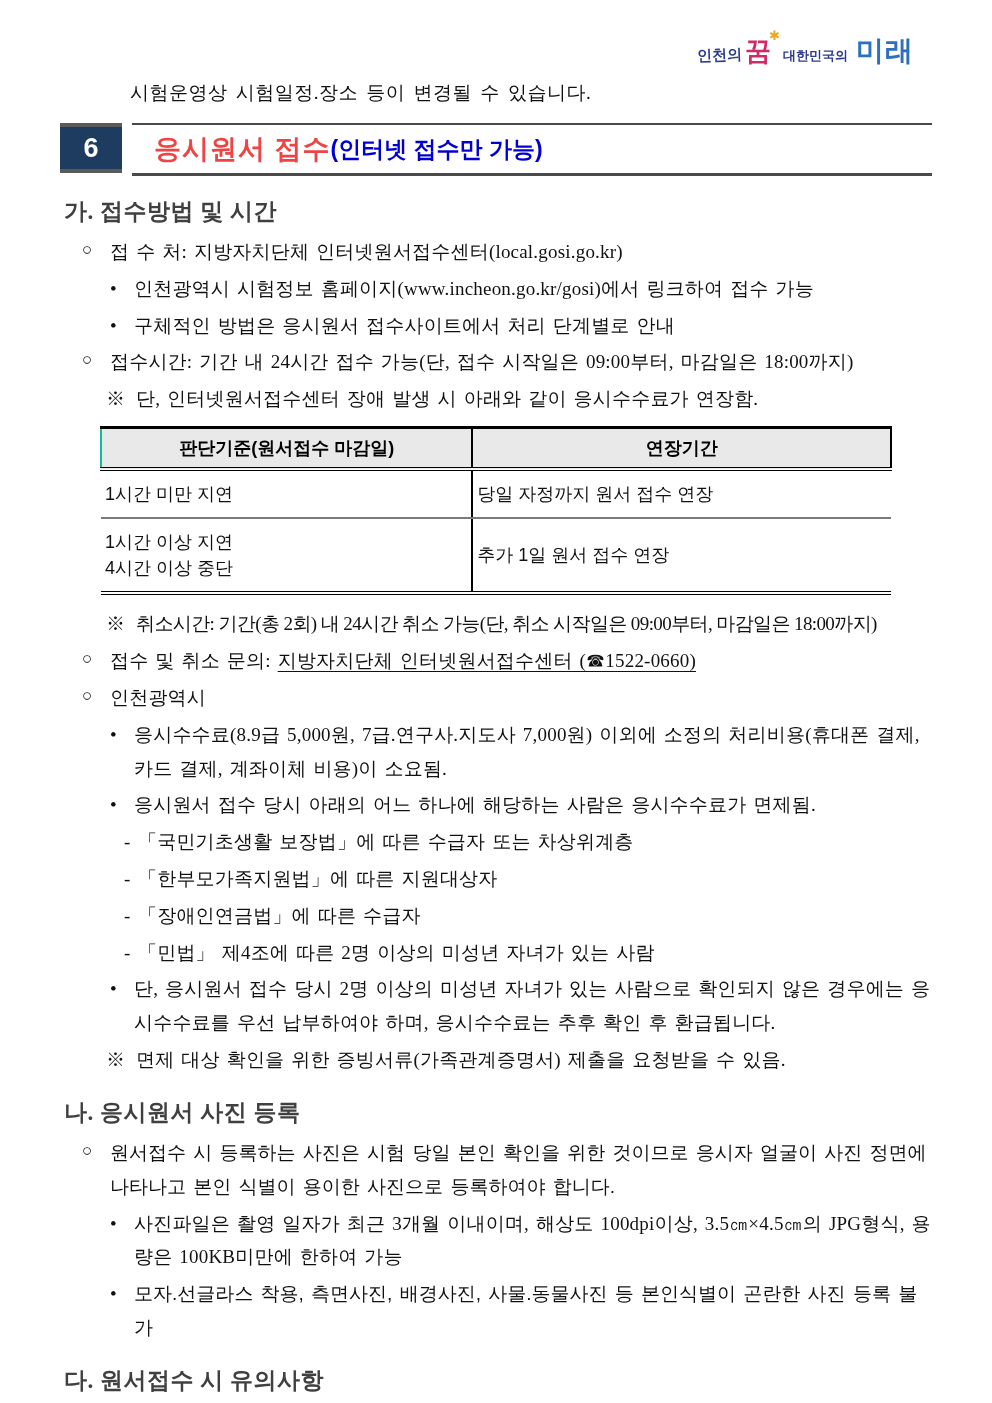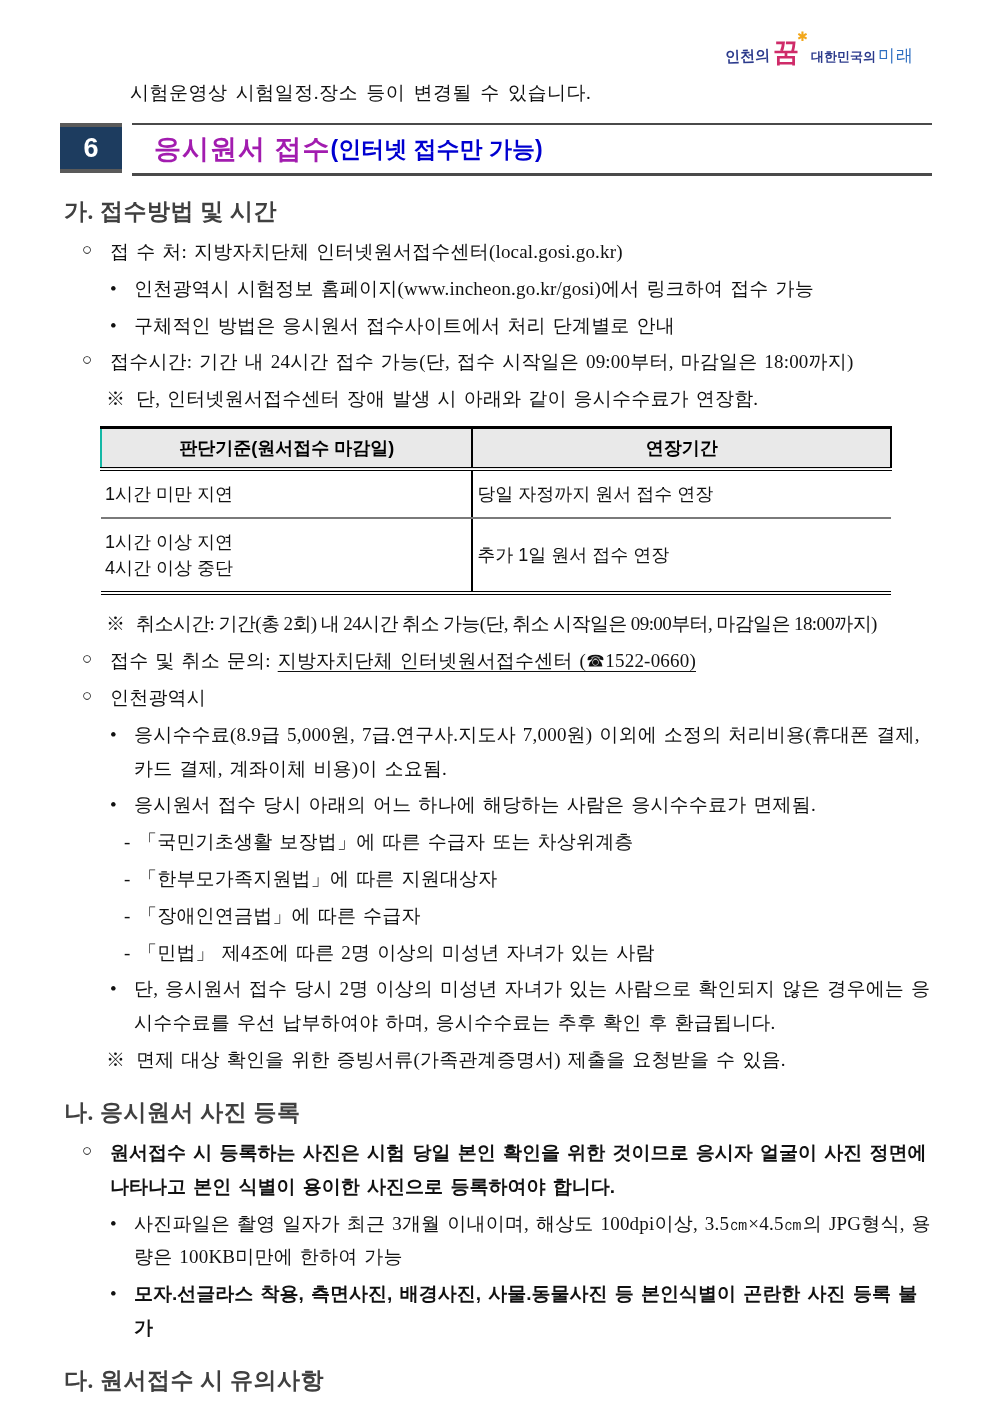--- a/index.html
+++ b/index.html
@@ -17,21 +17,21 @@
   }
 
   
   .logo-row { display: flex; justify-content: flex-end; align-items: flex-end; height: 46px; padding-right: 18px; }
   .logo { display: flex; align-items: baseline; font-family: "Liberation Sans", sans-serif; white-space: nowrap; }
   .logo .t-incheon { font-size: 15px; font-weight: 700; color: #2b3a8c; transform: rotate(-2deg); }
   .logo .dream-wrap { position: relative; margin: 0 2px 0 3px; }
   .logo .t-dream { font-size: 26px; font-weight: 800; color: #cf2b69; }
   .logo .t-star { position: absolute; top: -6px; right: -9px; font-size: 13px; color: #f2a71b; }
   .logo .t-korea { font-size: 13px; font-weight: 700; color: #2b3a8c; margin-left: 10px; }
-  .logo .t-future { font-size: 17px; font-weight: 400; color: #2f6fc1; letter-spacing: 1px; margin-left: 2px; }
+  .logo .t-future { font-size: 28px; font-weight: 700; color: #2f6fc1; letter-spacing: 1px; margin-left: 8px; }
 
   
   .notice { margin: 10px 0 17px 70px; font-size: 19px; letter-spacing: 0.5px; word-spacing: 3px; }
 
   
   .section-band { display: flex; align-items: stretch; margin-top: 14px; }
   .num-box {
     width: 62px; height: 50px;
     background: #1d3c5f;
     border-top: 4px solid #5a5a5a;
@@ -41,39 +41,39 @@
     font-size: 27px; font-weight: 700;
     display: flex; align-items: center; justify-content: center;
   }
   .band-lines {
     flex: 1; margin-left: 10px;
     border-top: 2px solid #4a4a4a;
     border-bottom: 3px solid #4a4a4a;
     padding: 6px 0 6px 22px;
     display: flex; align-items: center;
   }
-  .band-title { font-family: "Liberation Sans", sans-serif; font-size: 27px; font-weight: 800; color: #a21caf; letter-spacing: 1px; }
+  .band-title { font-family: "Liberation Sans", sans-serif; font-size: 27px; font-weight: 800; color: #ef4444; letter-spacing: 1px; }
   .band-suffix { font-family: "Liberation Sans", sans-serif; font-size: 23px; font-weight: 800; color: #0000d0; }
 
   
   .sec-heading {
     font-family: Liberation Serif, serif;
     font-size: 23px; font-weight: 800; color: #404040;
     margin: 20px 0 8px 4px; letter-spacing: 0.5px;
   }
 
   
   .li { display: flex; font-size: 19px; line-height: 1.78; margin-bottom: 3px; letter-spacing: 0.2px; word-spacing: 2px; }
   .li .marker { flex: 0 0 auto; text-align: left; }
   .li .txt { flex: 1 1 auto; }
   .lvl1 { padding-left: 22px; } .lvl1 .marker { width: 28px; font-size: 17px; }
   .lvl2 { padding-left: 50px; } .lvl2 .marker { width: 24px; }
   .lvl2.star { padding-left: 46px; } .lvl2.star .marker { width: 30px; }
   .lvl3 { padding-left: 64px; } .lvl3 .marker { width: 14px; }
-  .bold { font-family: "Liberation Sans", sans-serif; font-weight: 700; letter-spacing: 0px; }
+  .bold { font-family: "Liberation Sans", sans-serif; font-weight: 400; letter-spacing: 0px; }
   .condensed { letter-spacing: -0.6px; word-spacing: 0px; }
   .u { text-decoration: underline; text-underline-offset: 4px; }
 
   
   .ext-table-wrap { margin: 10px 0 12px 40px; width: 792px; }
   table.ext { width: 100%; border-collapse: collapse; font-family: "Liberation Sans", sans-serif; font-size: 18px; }
   table.ext th {
     background: #e9e9e9; font-weight: 700; color: #000;
     border-top: 3px solid #000; border-bottom: 4px double #000;
     padding: 7px 4px; text-align: center;

